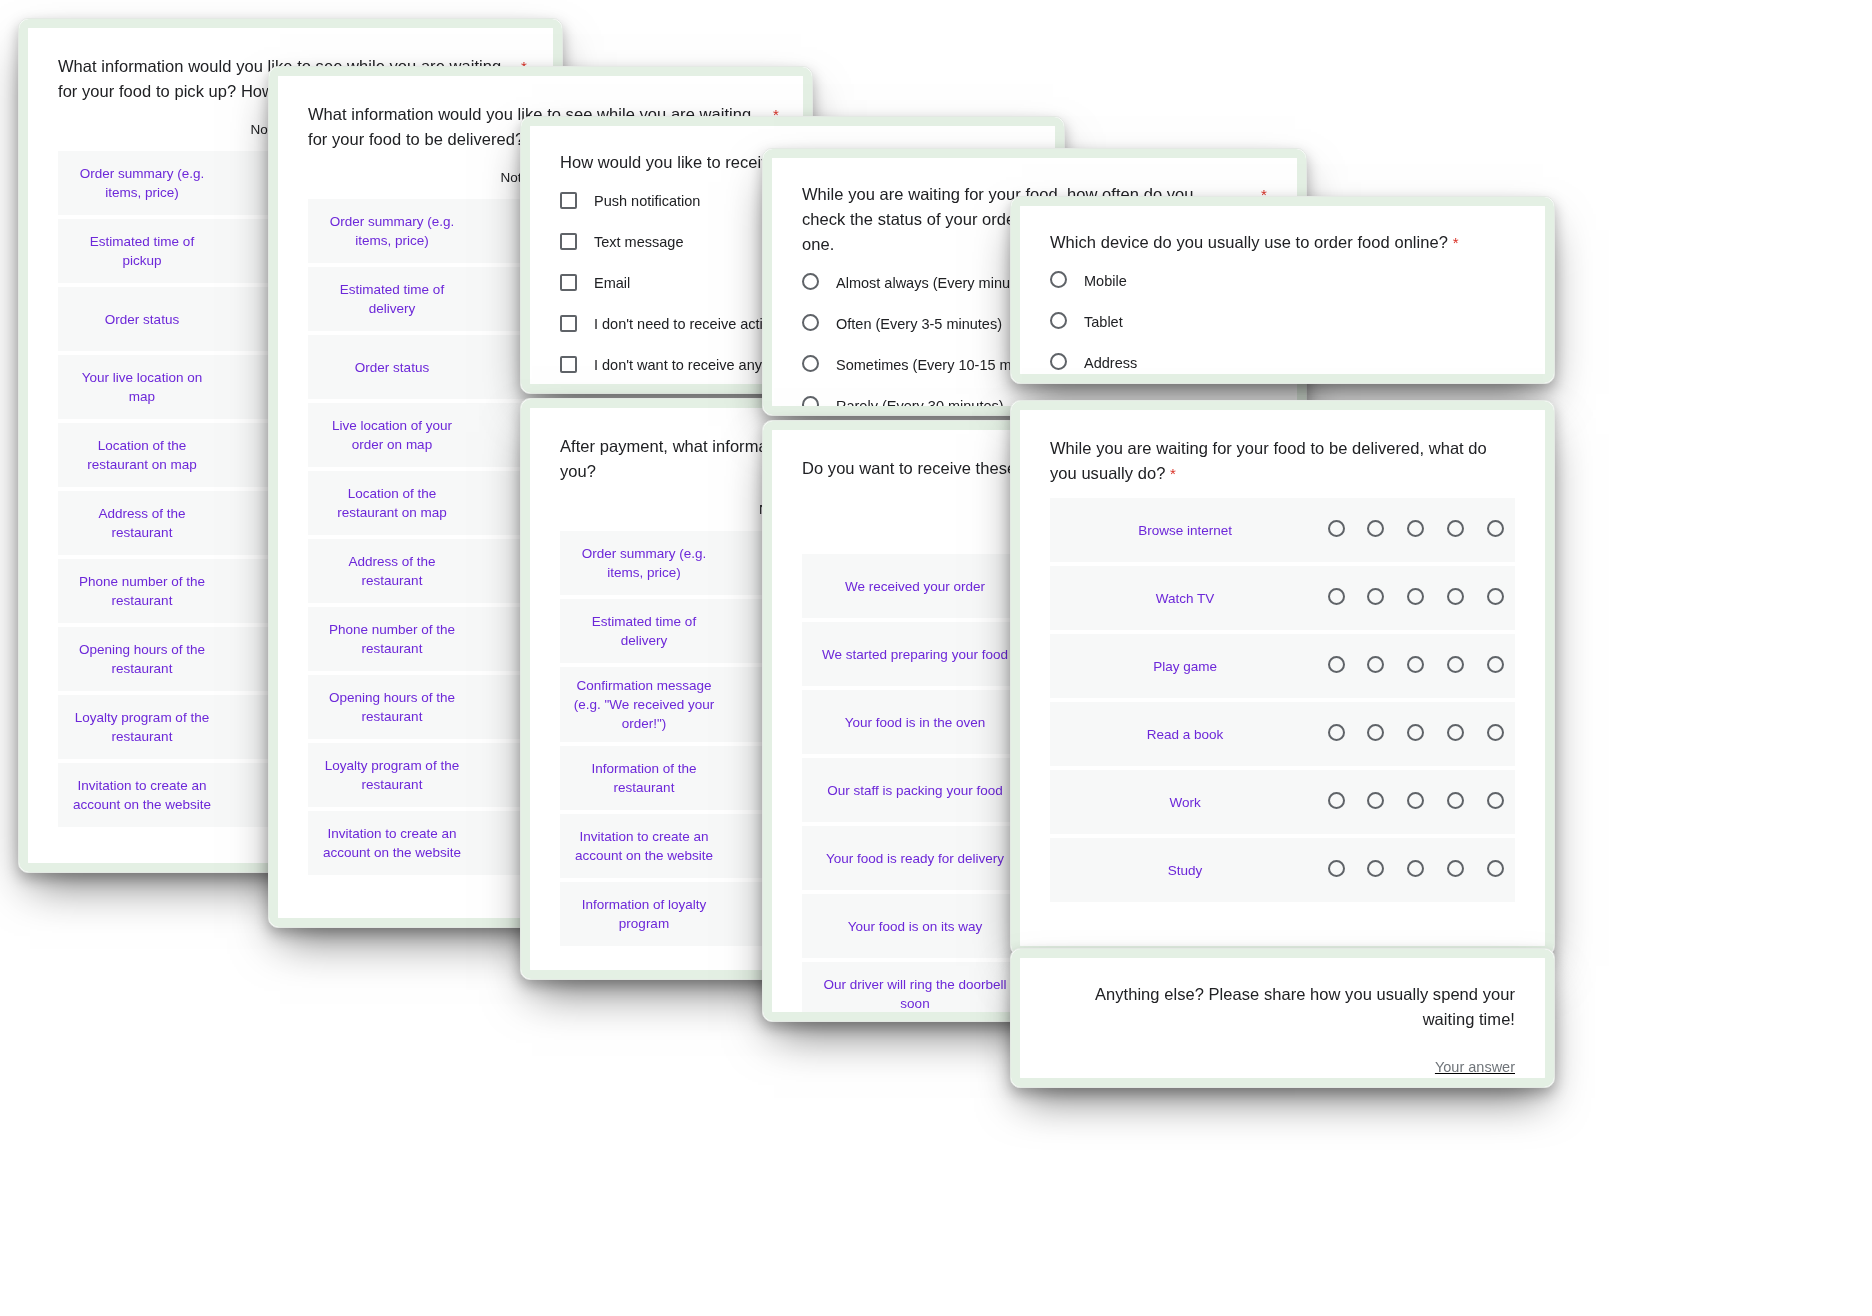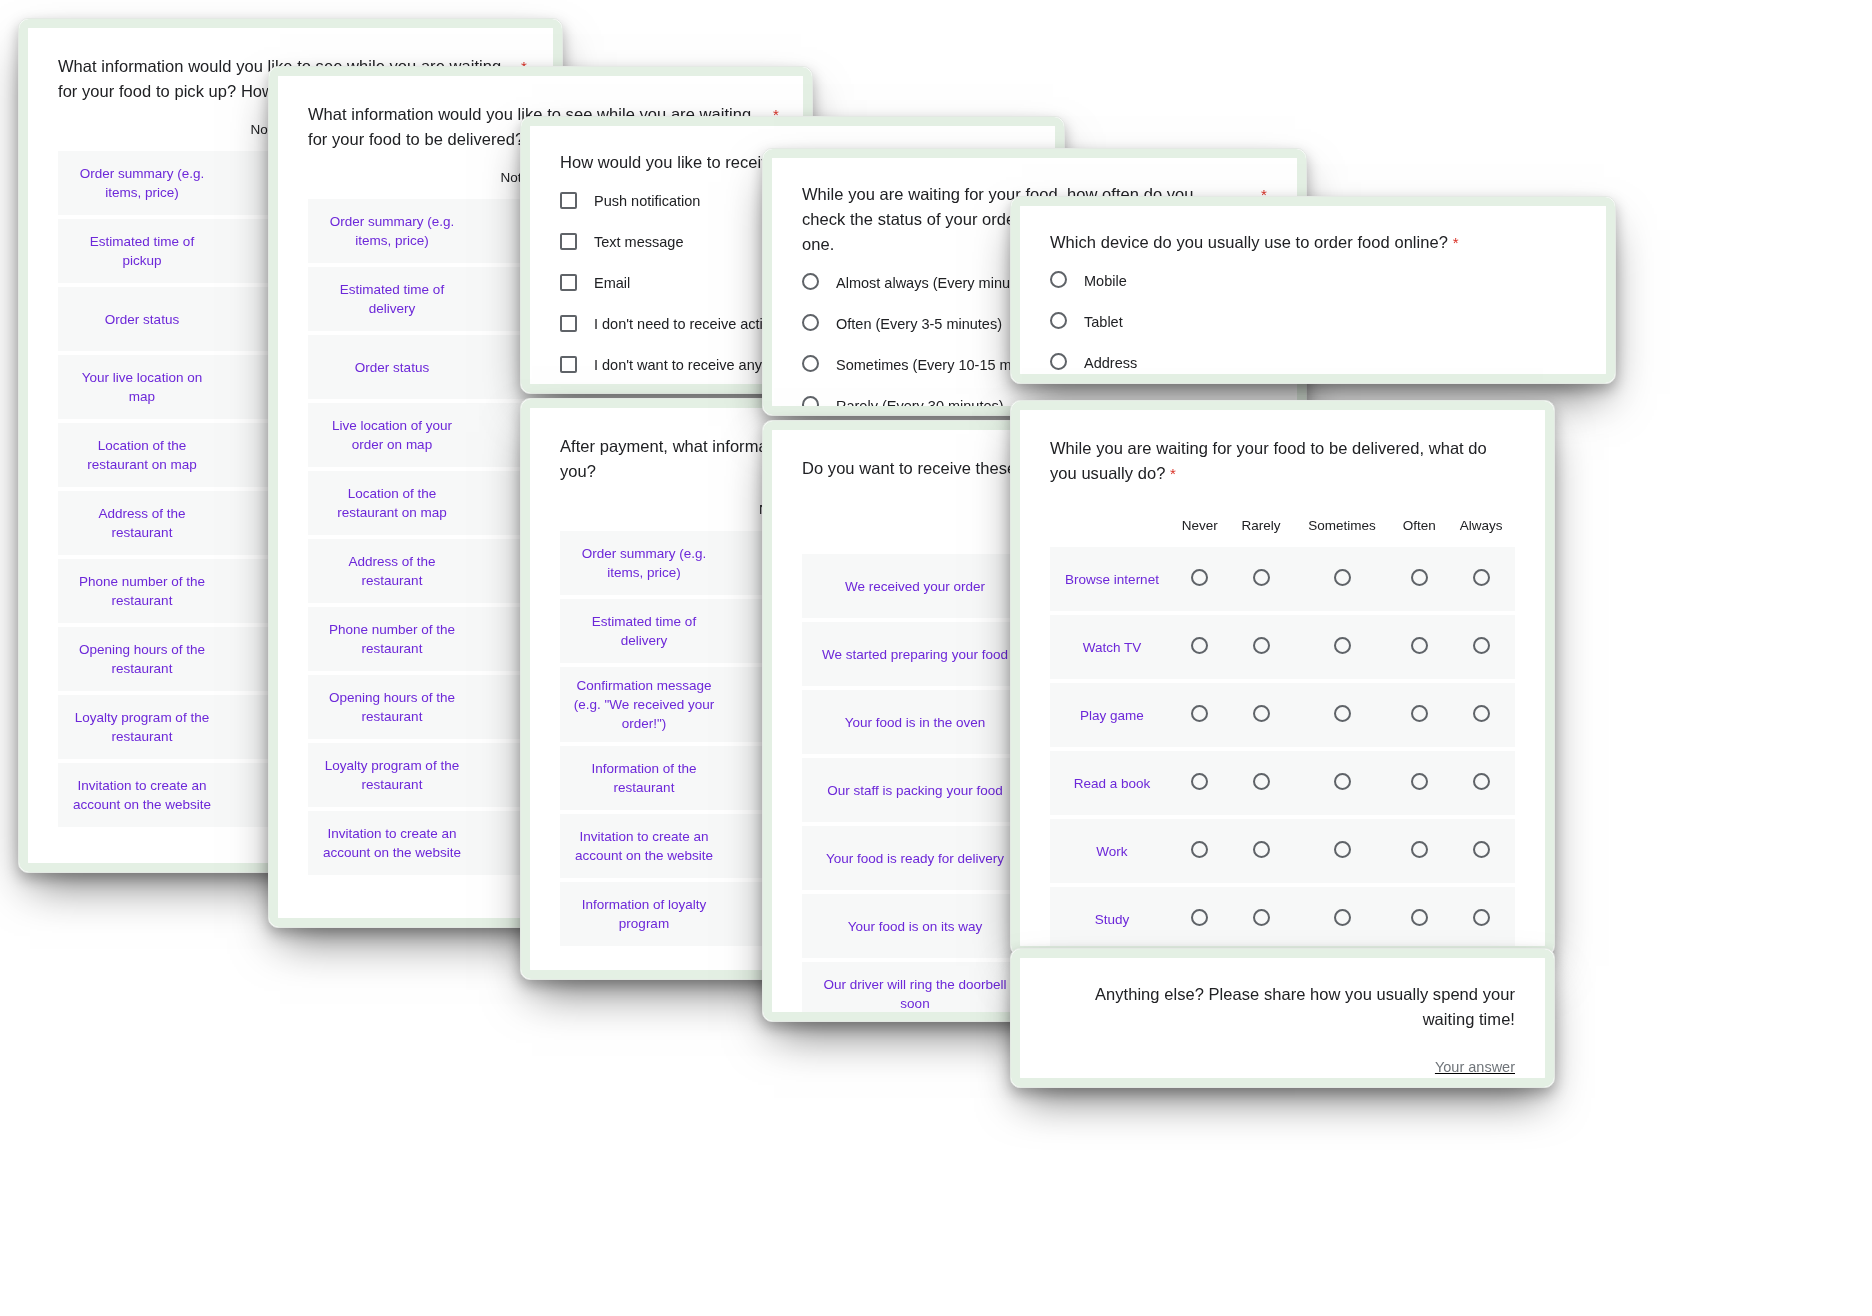--- a/index.html
+++ b/index.html
@@ -77,21 +77,21 @@
   .answer{margin-top:27px;text-decoration:underline;}
   .answer .ph{font-size:14.5px;color:#70757a;padding-bottom:7px;}
 
   
   .c1{left:18px;top:18px;width:545px;height:855px;}
   .c2{left:268px;top:66px;width:545px;height:862px;}
   .c3{left:520px;top:116px;width:545px;height:278px;}
   .c4{left:520px;top:398px;width:545px;height:582px;}
   .c5{left:762px;top:148px;width:545px;height:268px;}
   .c6{left:762px;top:420px;width:545px;height:602px;}
-  .c7{left:1010px;top:196px;width:606px;height:188px;}
+  .c7{left:1010px;top:196px;width:545px;height:188px;}
   .c8{left:1010px;top:400px;width:545px;height:556px;}
   .c9{left:1010px;top:948px;width:545px;height:140px;}
 
   .c3 .inner,.c5 .inner,.c7 .inner{padding-top:24px;}
   .c9 .inner{padding-top:24px;text-align:right;}
 </style>
 </head>
 <body>
 
 <div id="stage">
@@ -539,28 +539,20 @@
 
   <div class="card c8">
     <div class="pad">
       <div class="inner">
         <div class="qtitle">
           <span>While you are waiting for your food to be delivered, what do you usually do?</span>
           <span style="color:#d93025;font-size:15px">*</span>
         </div>
         <table class="grid">
           <tbody>
-              <tr>
-            <th class="rowhead" style="width:108px"></th>
-            <th style="padding-top:18px">Never</th>
-            <th style="padding-top:18px">Rarely</th>
-            <th style="padding-top:18px">Sometimes</th>
-            <th style="padding-top:18px">Often</th>
-            <th style="padding-top:18px">Always</th>
-          </tr>
           <tr class="r">
                 <td class="rowlabel">Browse internet</td>
                 <td><span class="radio"></span></td>
                 <td><span class="radio"></span></td>
                 <td><span class="radio"></span></td>
                 <td><span class="radio"></span></td>
                 <td><span class="radio"></span></td>
               </tr>
           <tr class="sep">
                 <td colspan="6"></td>

